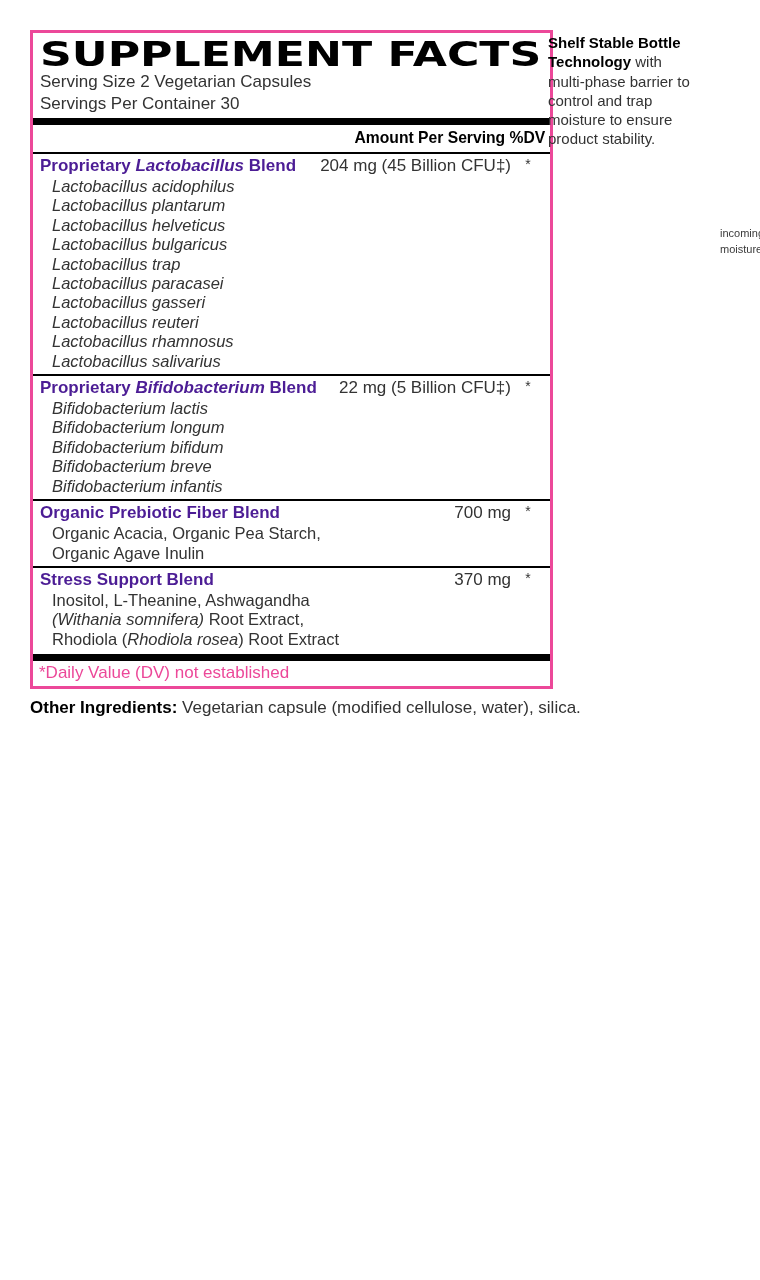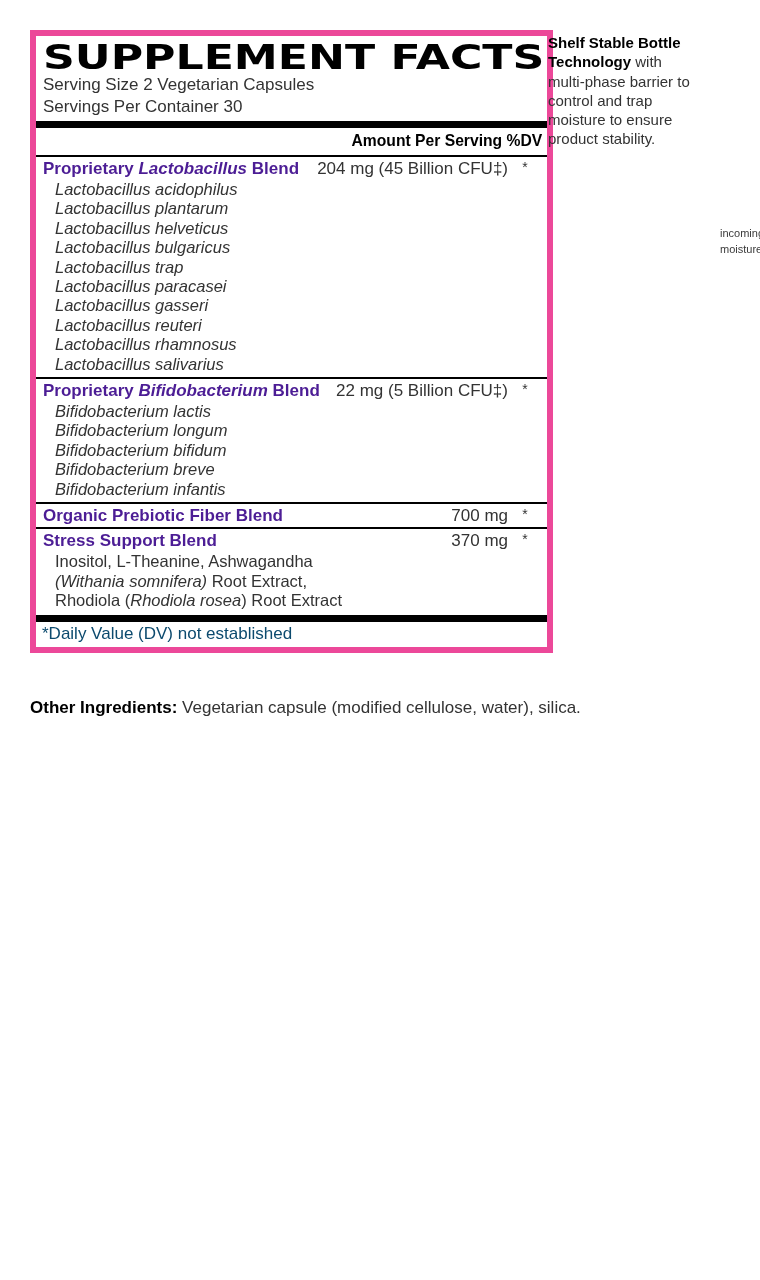--- a/index.html
+++ b/index.html
@@ -8,21 +8,21 @@
     width:760px; height:1280px;
     position:relative;
     overflow:hidden;
     font-family:"Liberation Sans", sans-serif;
     color:#333333;
   }
 
   
   .facts-box {
     position:absolute; left:30px; top:30px; width:523px;
-    border:6px solid #ec4899; background:#fff;
+    border:3px solid #ec4899; background:#fff;
   }
   .pad { padding:3px 7px 0 7px; }
   .title {
     font-family:"DejaVu Sans", sans-serif;
     font-size:34px; font-weight:bold; color:#000;
     line-height:33px; margin-top:2px;
     white-space:nowrap;
     transform:scaleX(1.30); transform-origin:0 50%;
   }
   .serving { font-size:17px; line-height:21.5px; color:#333; }
@@ -42,21 +42,21 @@
   .sec-head { display:flex; align-items:baseline; font-size:17px; padding:2px 5px 1px 7px; }
   .sec-name { font-weight:bold; color:#4c1d95; white-space:nowrap; }
   .sec-name i { font-style:italic; }
   .sec-amount { margin-left:auto; color:#333; white-space:nowrap; }
   .sec-dv { flex:none; width:34px; text-align:center; color:#333; font-size:14px; position:relative; top:-2px; }
 
   .sec-items { padding:0 5px 3px 19px; font-size:16.5px; line-height:19.4px; color:#333; }
   .sec-items.italics .it { font-style:italic; }
   .it i { font-style:italic; }
 
-  .footnote { font-size:17px; color:#0c4a6e; padding:2px 5px 3px 6px; }
+  .footnote { font-size:17px; color:#ec4899; padding:2px 5px 3px 6px; }
 
   
   .below { position:absolute; left:30px; top:697px; width:575px; font-size:17px; line-height:22.5px; color:#333; }
   .below b { color:#000; }
 
   
   .sidebar { position:absolute; left:548px; top:33px; width:152px; font-size:15px; line-height:19.3px; color:#333; }
   .sidebar b { color:#000; }
 
   .moisture-note {
@@ -110,20 +110,24 @@
     <div class="it">Bifidobacterium breve</div>
     <div class="it">Bifidobacterium infantis</div>
   </div>
   <div class="rule"></div>
 
   <div class="sec-head">
     <span class="sec-name">Organic Prebiotic Fiber Blend</span>
     <span class="sec-amount">700 mg</span>
     <span class="sec-dv">*</span>
   </div>
+  <div class="sec-items">
+    <div class="it">Organic Acacia, Organic Pea Starch,</div>
+    <div class="it">Organic Agave Inulin</div>
+  </div>
   <div class="rule"></div>
 
   <div class="sec-head">
     <span class="sec-name">Stress Support Blend</span>
     <span class="sec-amount">370 mg</span>
     <span class="sec-dv">*</span>
   </div>
   <div class="sec-items">
     <div class="it"><span>Inositol, L-Theanine, Ashwagandha</span></div>
     <div class="it"><i>(Withania somnifera)</i><span> Root Extract,</span></div>

